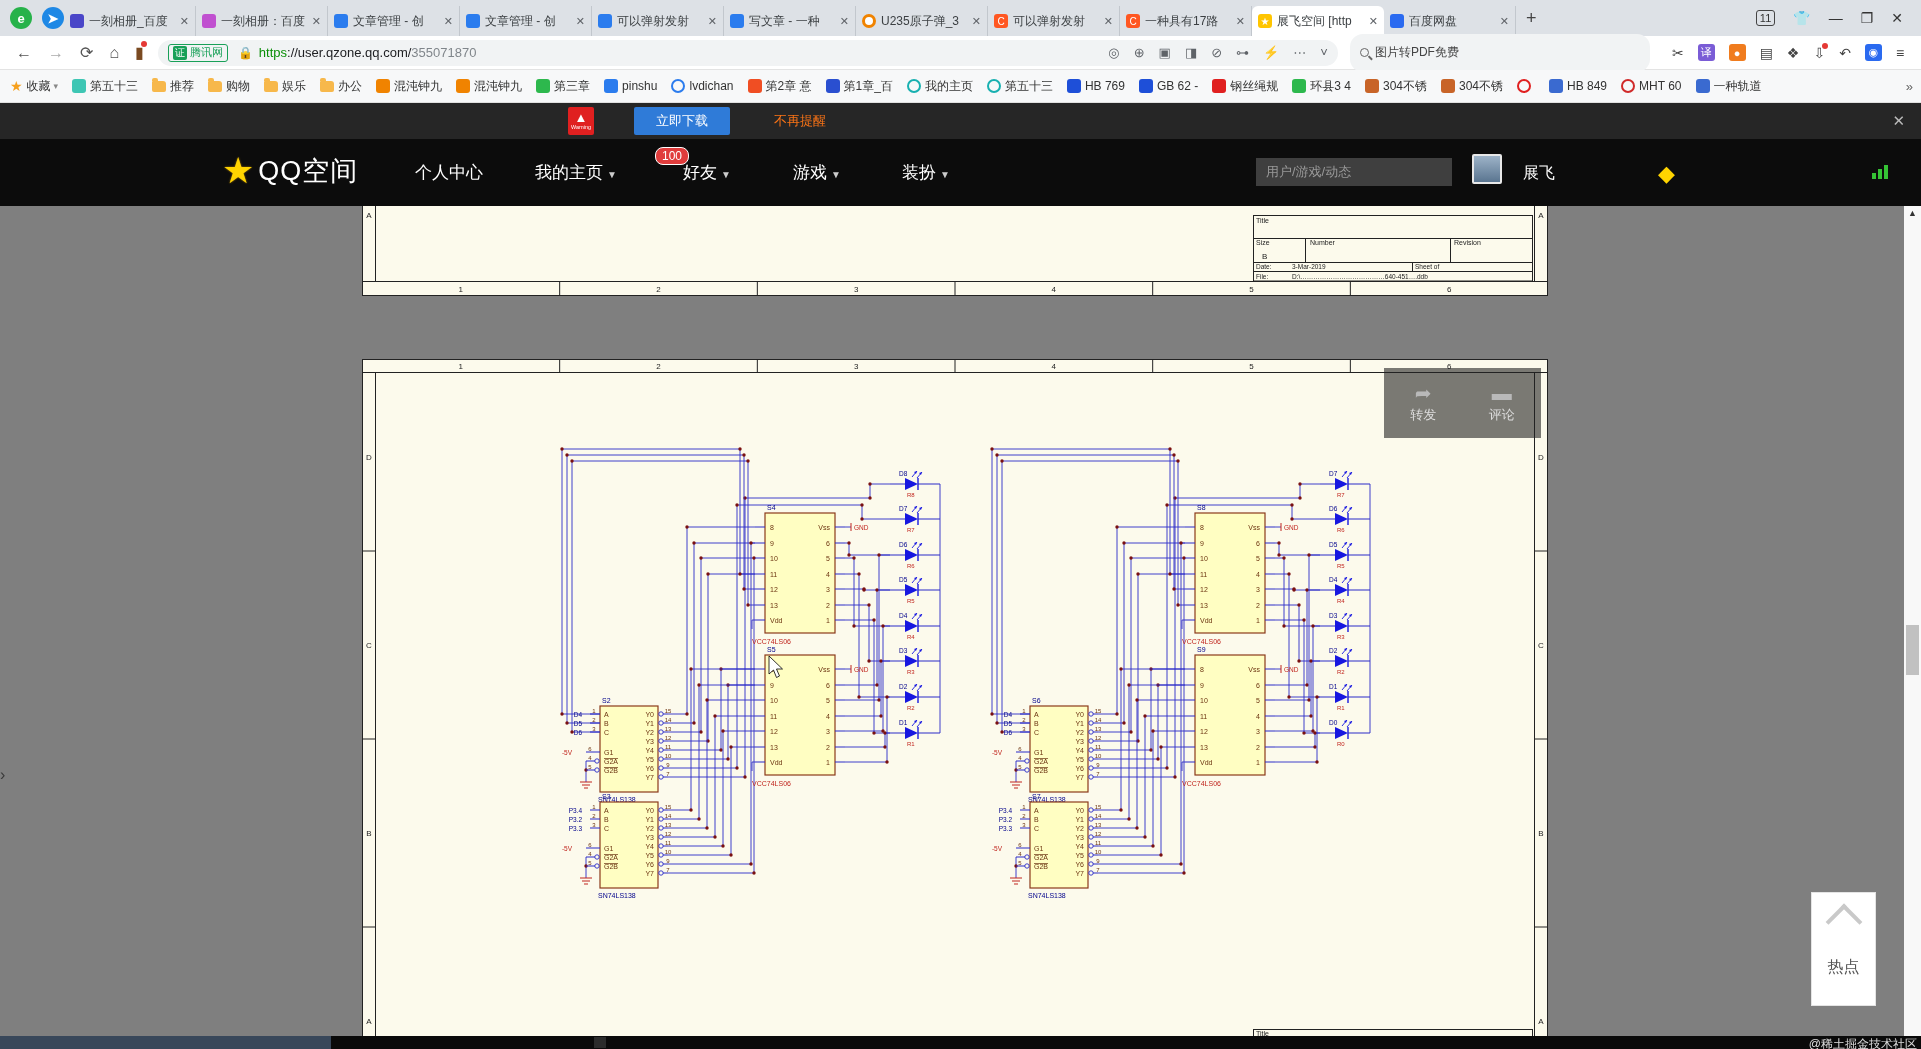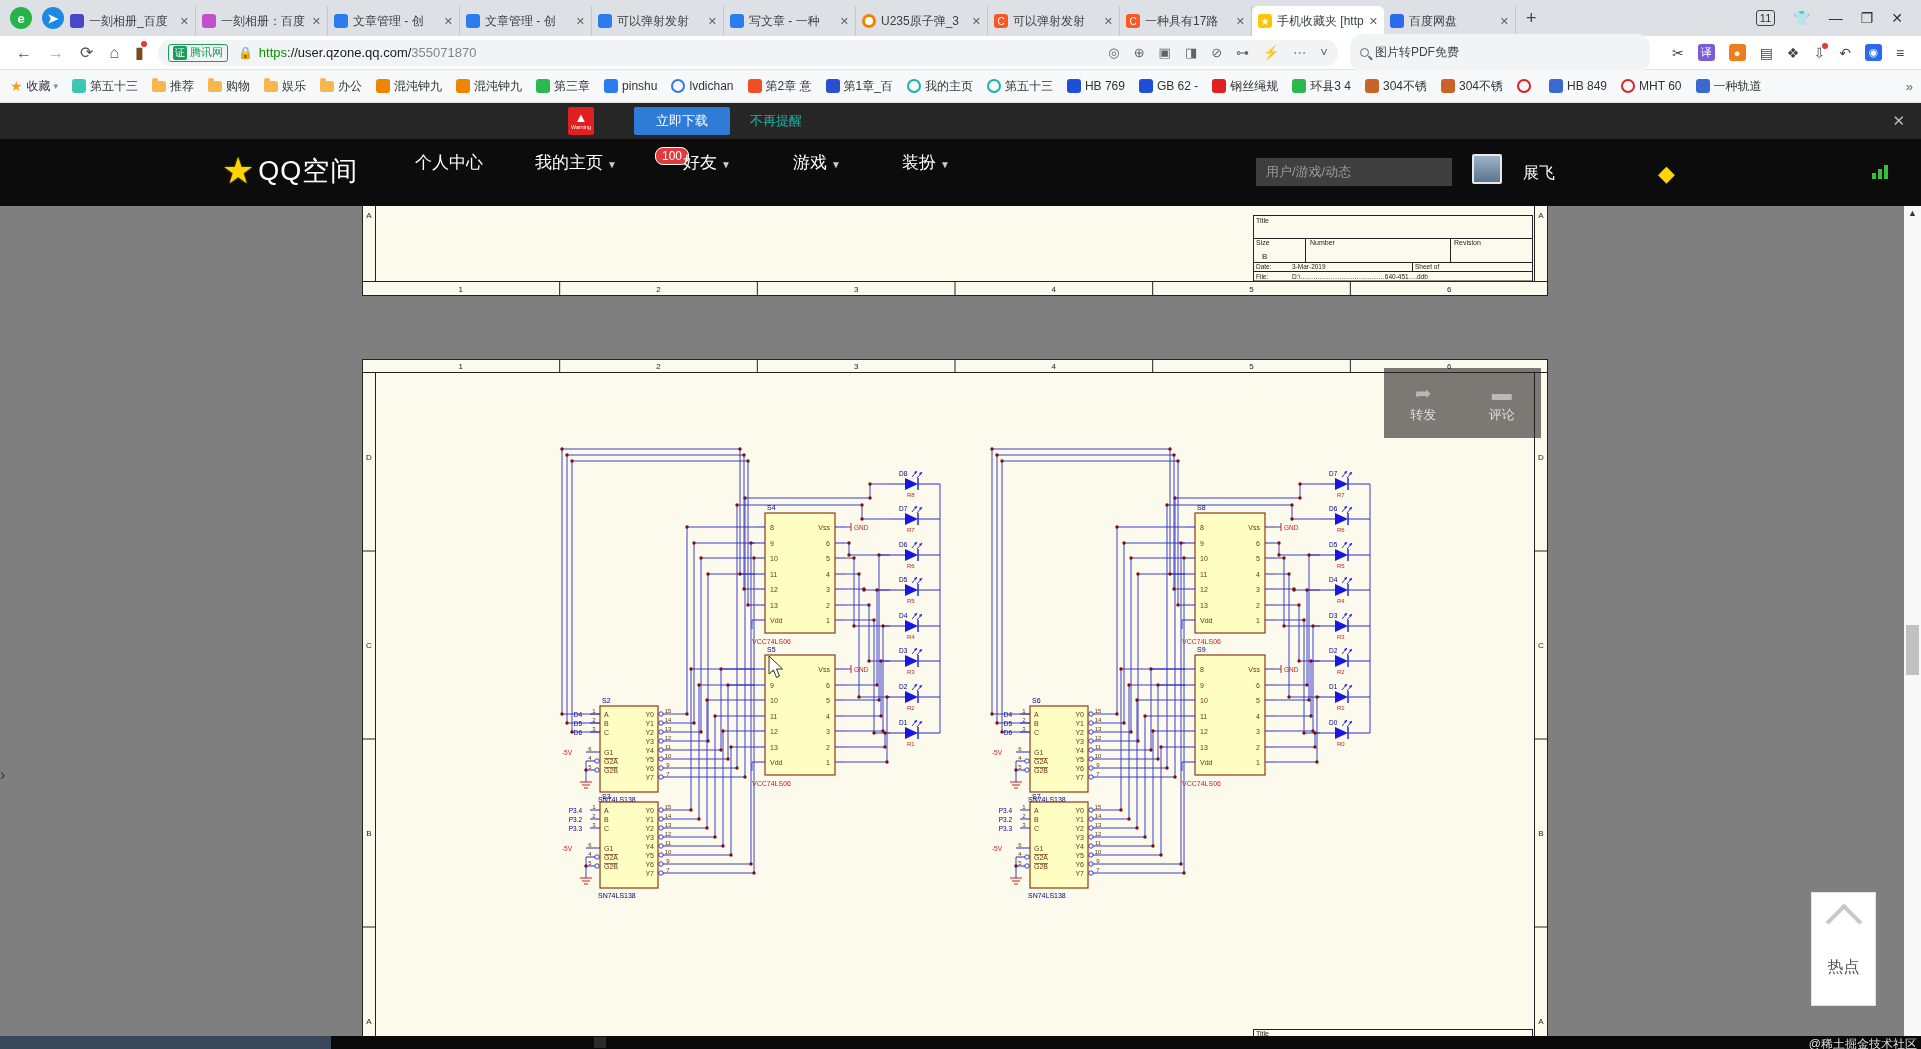--- a/index.html
+++ b/index.html
@@ -50,29 +50,29 @@
   .bmcaret { color:#888; font-size:9px; margin-left:3px; }
   #bm-more { margin-left:auto; margin-right:8px; color:#666; font-size:13px; }
 
   
   #warnbar { position:absolute; left:0; top:103px; width:1921px; height:36px; background:#262626; display:flex; align-items:center; }
   #warnicon { margin-left:568px; width:26px; height:28px; background:#e02020; border-radius:2px; color:#fff; display:flex; flex-direction:column; align-items:center; justify-content:center; flex:none; }
   #warnicon .tri { font-size:13px; line-height:12px; }
   #warnicon .wtxt { font-size:6px; transform:scale(.9); }
   #warntext { color:#e8e8e8; font-size:14px; margin-left:14px; }
   #dlbtn { margin-left:40px; background:#2f7bd8; color:#fff; font-size:13px; padding:5px 22px; border-radius:2px; }
-  #dismiss { margin-left:20px; color:#14b8a6; font-size:13px; }
+  #dismiss { margin-left:44px; color:#f97316; font-size:13px; }
   #warnclose { position:absolute; right:16px; color:#bbb; font-size:15px; }
 
   
   #qnav { position:absolute; left:0; top:139px; width:1921px; height:67px; background:#0c0c0c; }
   #qlogo { position:absolute; left:222px; top:14px; display:flex; align-items:center; }
   #qlogo .star { color:#ffd400; font-size:36px; line-height:36px; margin-right:4px; text-shadow:0 0 2px #b8860b; }
   #qlogo .ltext { color:#fff; font-size:27px; letter-spacing:1px; }
-  .qmenu { position:absolute; top:12px; color:#fff; font-size:17px; white-space:nowrap; }
+  .qmenu { position:absolute; top:22px; color:#fff; font-size:17px; white-space:nowrap; }
   .qcaret { font-size:10px; color:#ccc; margin-left:4px; }
   #qbadge { position:absolute; left:655px; top:8px; background:#e03c3c; color:#fff; font-size:12px; padding:1px 6px; border-radius:8px; border:1px solid #fff; }
   #qsearch { position:absolute; left:1256px; top:19px; width:196px; height:28px; background:#3f3f3f; color:#999; font-size:13px; display:flex; align-items:center; padding-left:10px; }
   #qavatar { position:absolute; left:1472px; top:15px; width:30px; height:30px; background:linear-gradient(#9db3c8,#5a7590); border:2px solid #e8e8e8; border-radius:2px; }
   #qname { position:absolute; left:1523px; top:24px; color:#fff; font-size:16px; }
   #qdiamond { position:absolute; left:1658px; top:22px; color:#ffd400; font-size:22px; }
   #qsignal { position:absolute; left:1872px; top:26px; display:flex; align-items:flex-end; gap:2px; }
   #qsignal i { display:block; width:4px; background:#35c335; }
 
   
@@ -154,21 +154,21 @@
         <span class="tlabel">可以弹射发射</span>
         <span class="tclose">✕</span>
       </div>
       <div class="tab">
         <span class="ticon" style="background: rgb(255, 87, 34);">C</span>
         <span class="tlabel">一种具有17路</span>
         <span class="tclose">✕</span>
       </div>
       <div class="tab active">
         <span class="ticon" style="background: rgb(255, 197, 0); color: rgb(255, 255, 255);">★</span>
-        <span class="tlabel">手机收藏夹 [http</span>
+        <span class="tlabel">展飞空间 [http</span>
         <span class="tclose">✕</span>
       </div>
       <div class="tab">
         <span class="ticon" style="background: rgb(42, 106, 240);"></span>
         <span class="tlabel">百度网盘</span>
         <span class="tclose">✕</span>
       </div>
       <span style="font-size: 18px; color: rgb(68, 68, 68); margin-left: 10px;">+</span>
     </div>
   <div id="winctrl">

